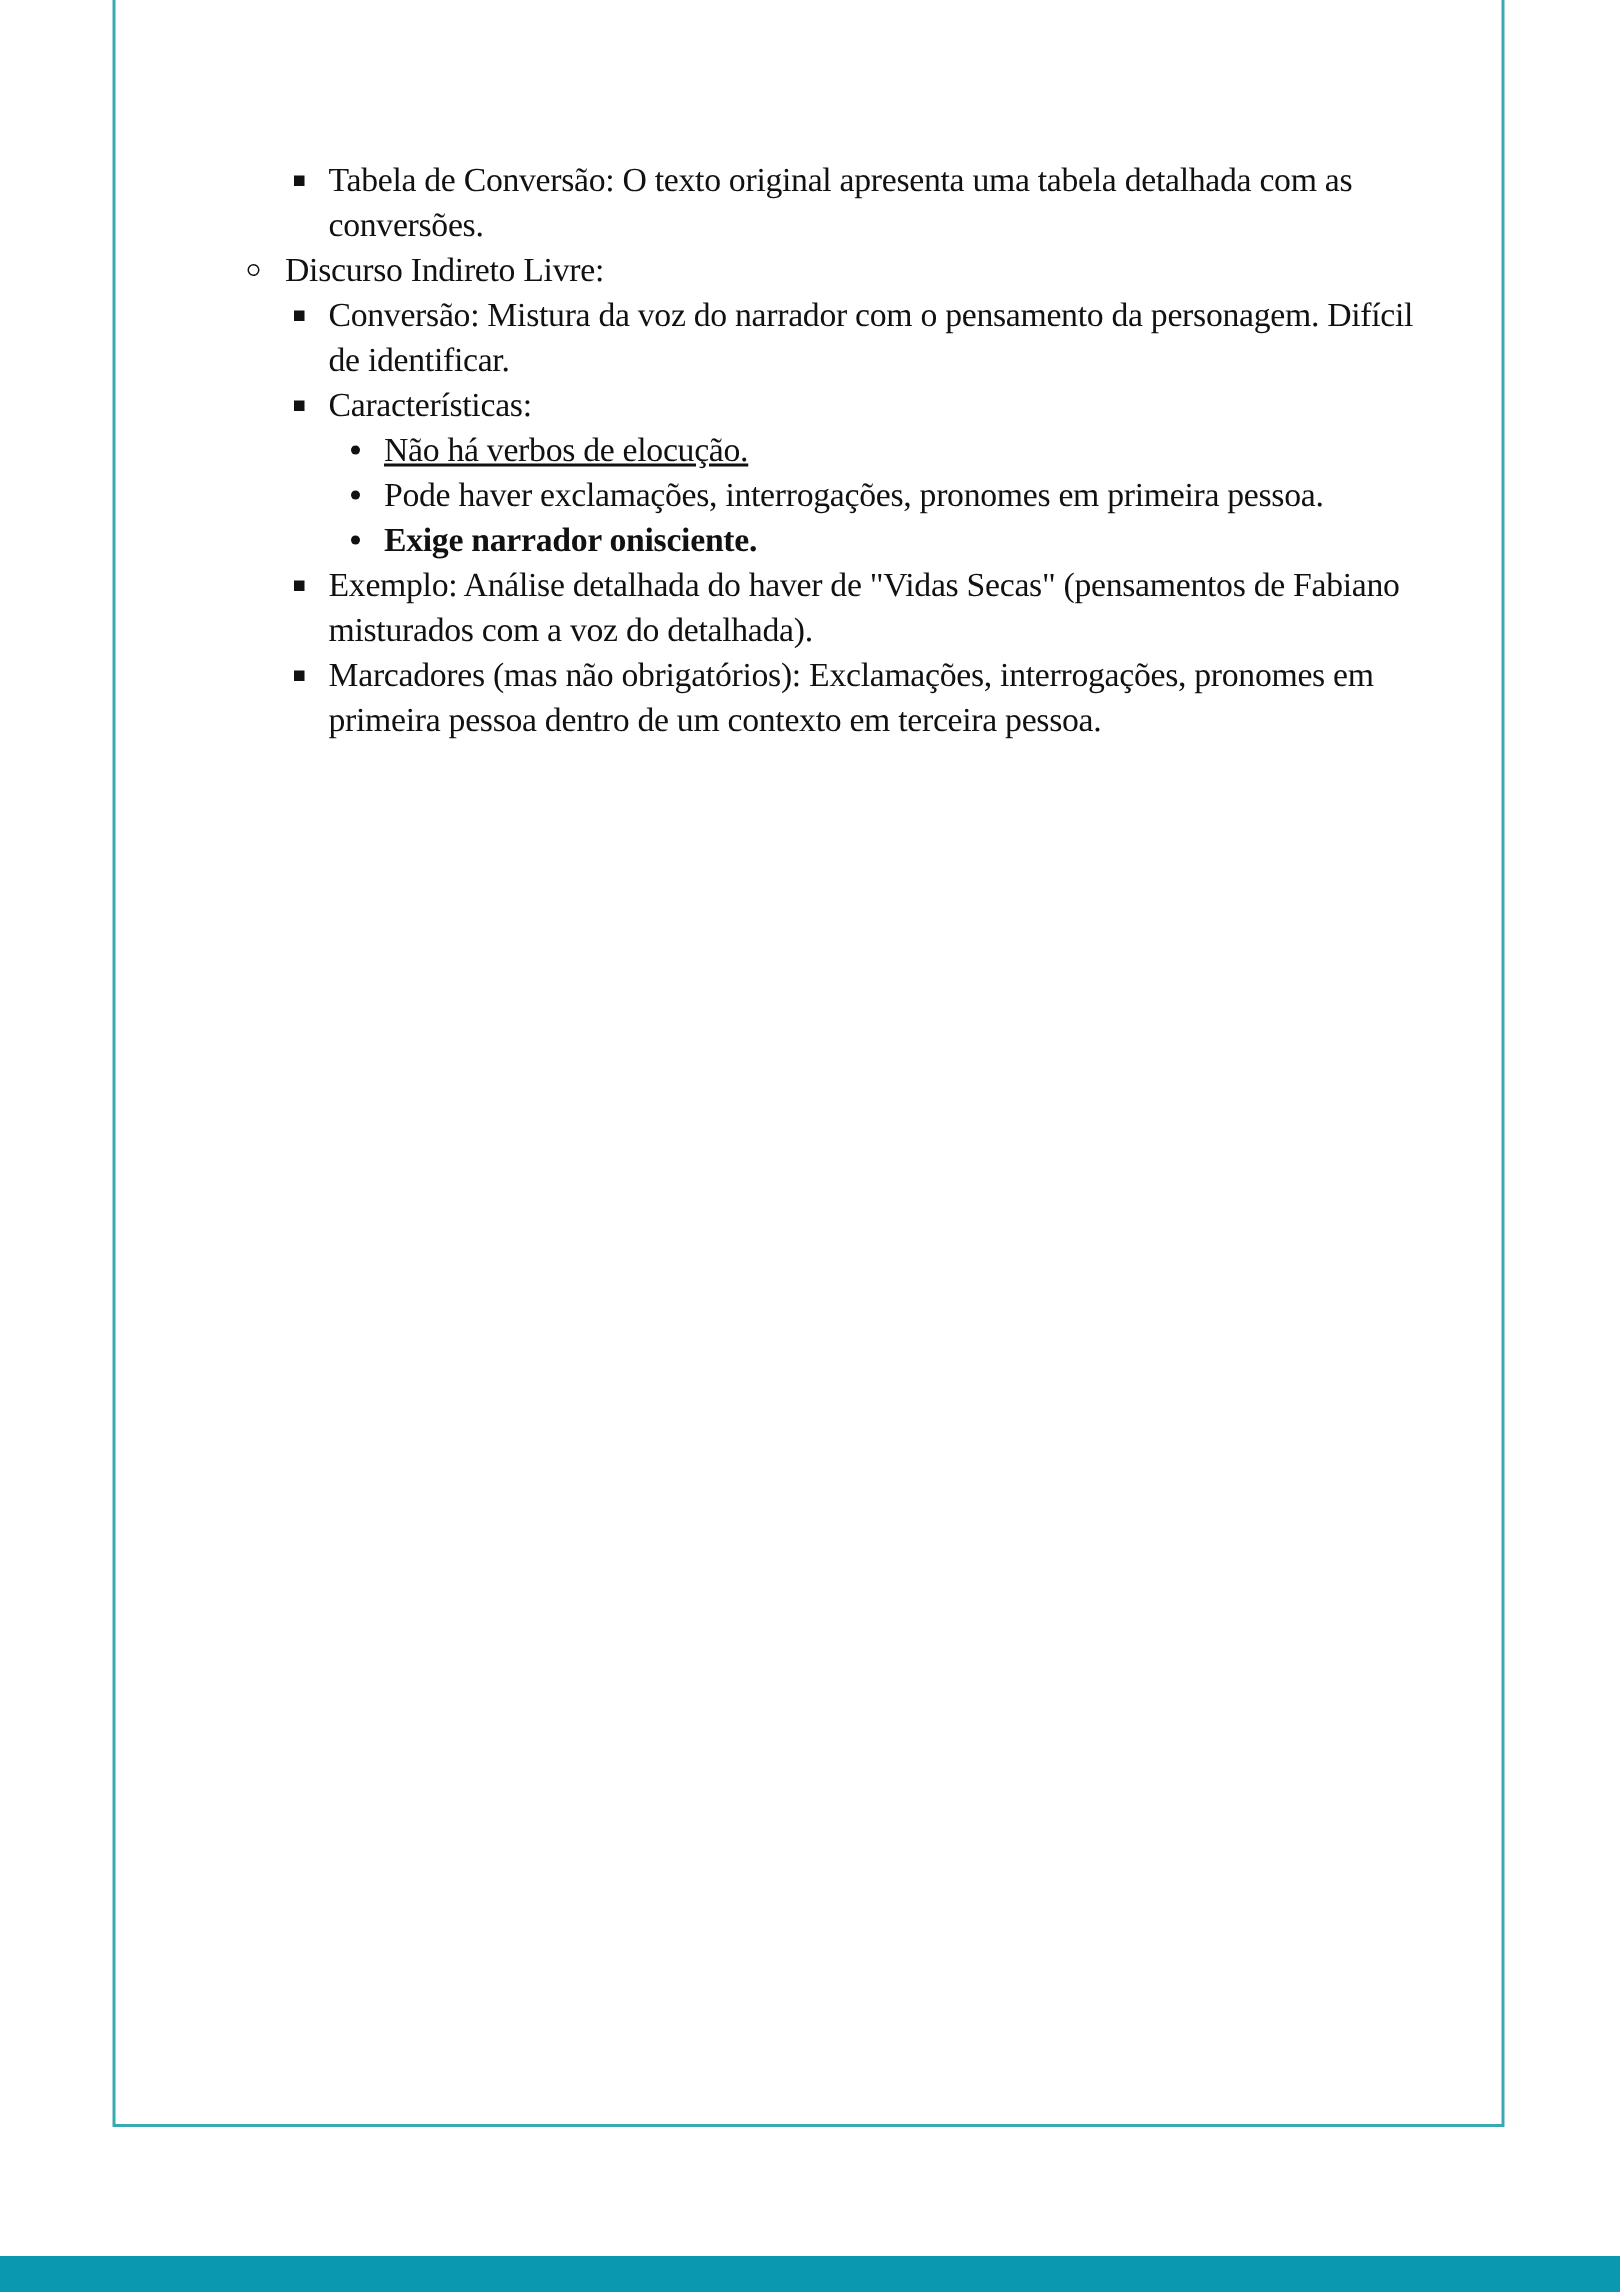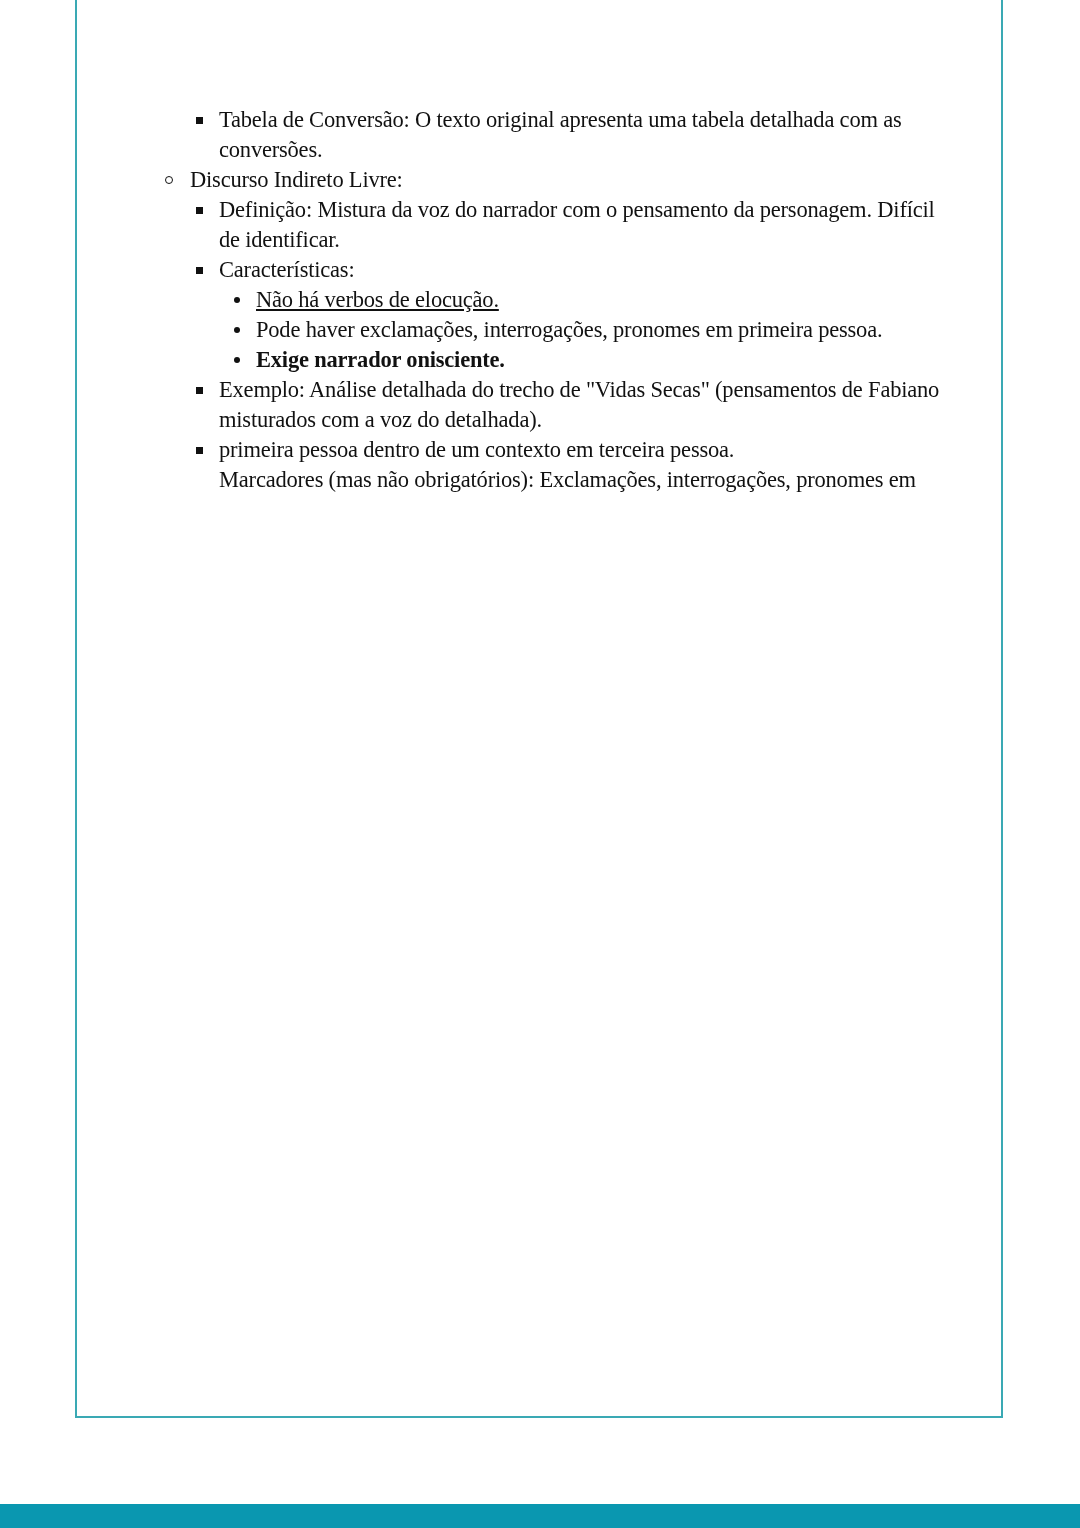--- a/index.html
+++ b/index.html
@@ -29,21 +29,21 @@
     <span class="txt">conversões.</span>
   </div>
 
   <div class="item" style="top:60px;left:190px;text-align:center;">
     <span class="bullet circ" style="left:-25px;top:11px;"></span>
     <span class="txt">Discurso Indireto Livre:</span>
   </div>
 
   <div class="item" style="top:90px;left:219px;">
     <span class="bullet sq" style="left:-23px;top:12px;"></span>
-    <span class="txt">Definição: Mistura da voz do narrador com o pensamento da personagem. Difícil</span>
+    <span class="txt">Conversão: Mistura da voz do narrador com o pensamento da personagem. Difícil</span>
     <span class="txt">de identificar.</span>
   </div>
 
   <div class="item" style="top:150px;left:219px;text-align:right;">
     <span class="bullet sq" style="left:-23px;top:12px;"></span>
     <span class="txt">Características:</span>
   </div>
 
   <div class="item" style="top:180px;left:256px;text-decoration:underline;">
     <span class="bullet dot" style="left:-22px;top:12px;"></span>
@@ -55,24 +55,24 @@
     <span class="txt">Pode haver exclamações, interrogações, pronomes em primeira pessoa.</span>
   </div>
 
   <div class="item" style="top:240px;left:256px;font-weight:bold;">
     <span class="bullet dot" style="left:-22px;top:12px;"></span>
     <span class="txt">Exige narrador onisciente.</span>
   </div>
 
   <div class="item" style="top:270px;left:219px;">
     <span class="bullet sq" style="left:-23px;top:12px;"></span>
-    <span class="txt">Exemplo: Análise detalhada do trecho de "Vidas Secas" (pensamentos de Fabiano</span>
+    <span class="txt">Exemplo: Análise detalhada do haver de "Vidas Secas" (pensamentos de Fabiano</span>
     <span class="txt">misturados com a voz do detalhada).</span>
   </div>
 
   <div class="item" style="top:330px;left:219px;">
     <span class="bullet sq" style="left:-23px;top:12px;"></span>
+    <span class="txt">Marcadores (mas não obrigatórios): Exclamações, interrogações, pronomes em</span>
     <span class="txt">primeira pessoa dentro de um contexto em terceira pessoa.</span>
-    <span class="txt">Marcadores (mas não obrigatórios): Exclamações, interrogações, pronomes em</span>
   </div>
 </div>
 
 <div class="bottom-bar"></div>
 
 </body></html>

